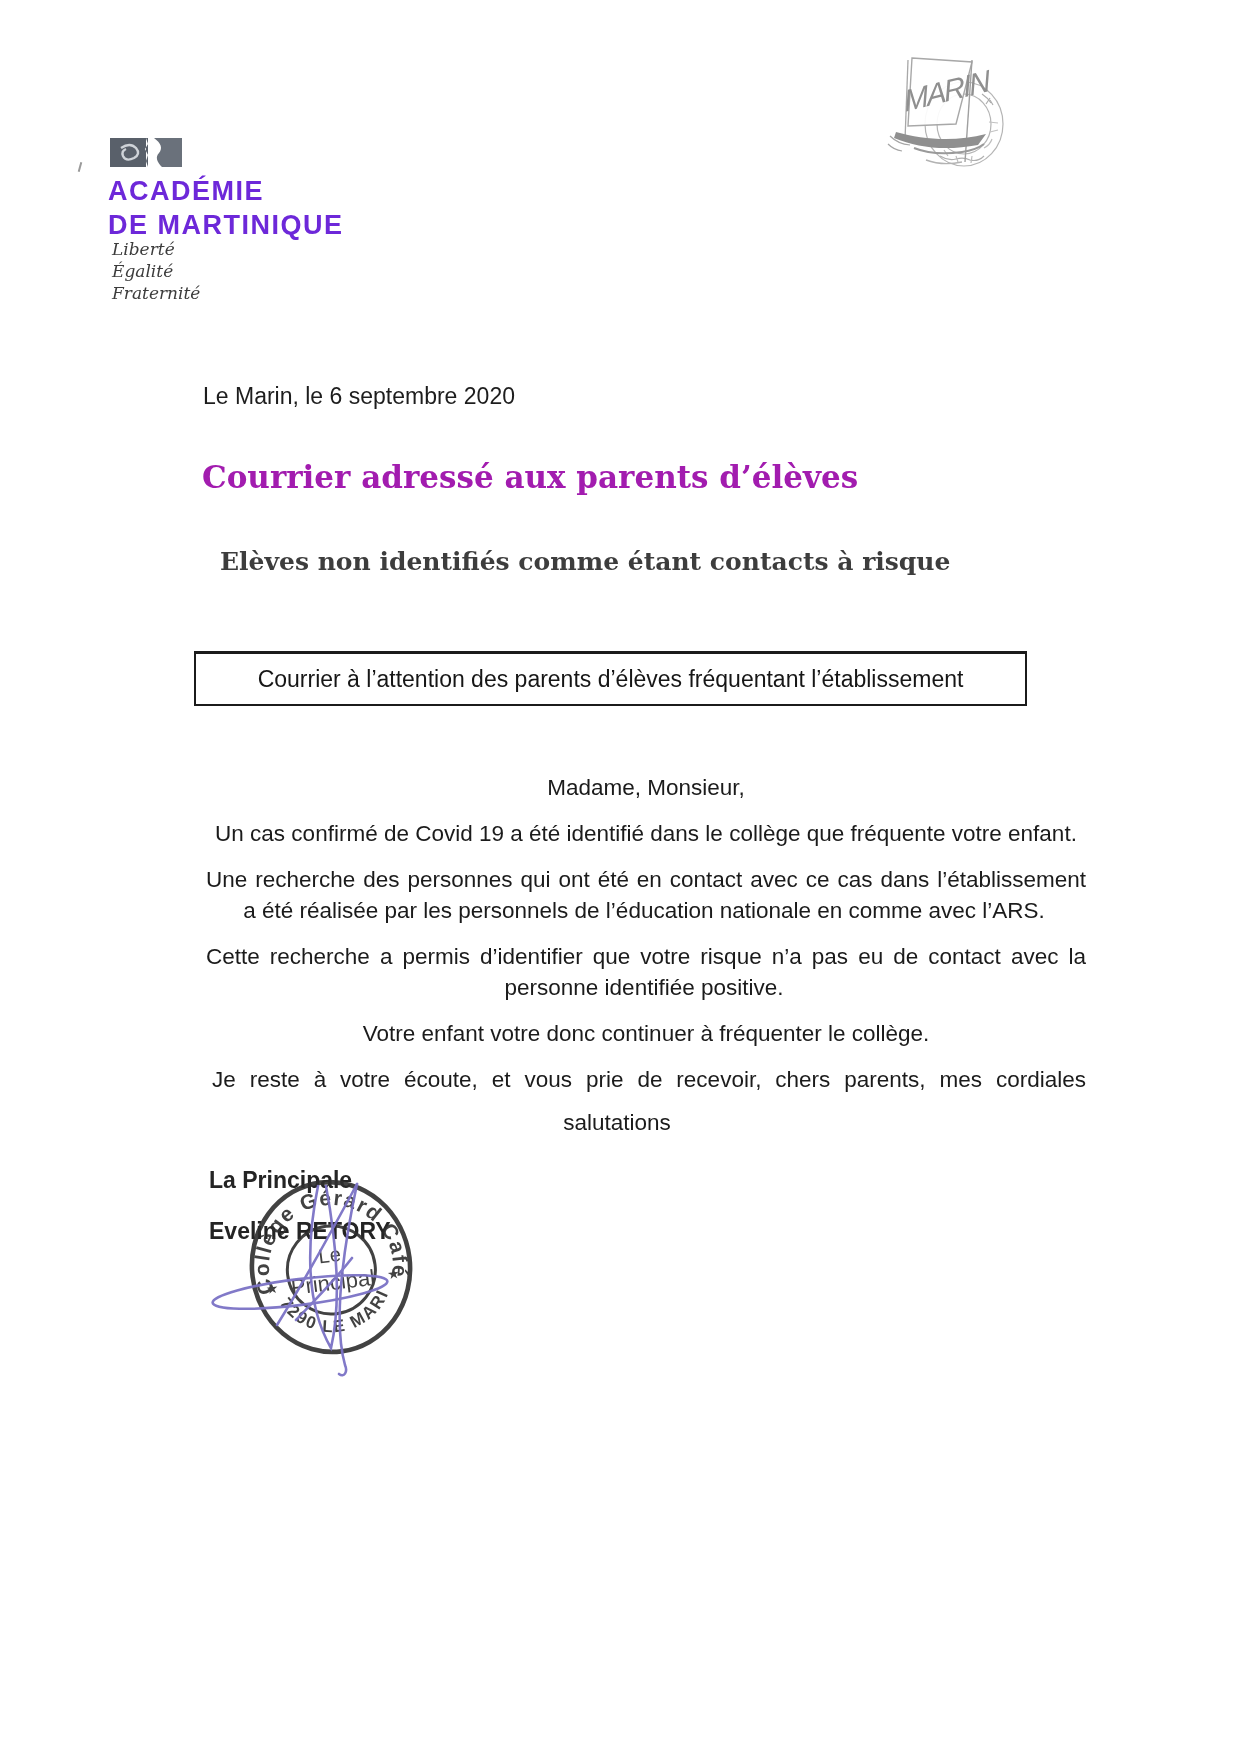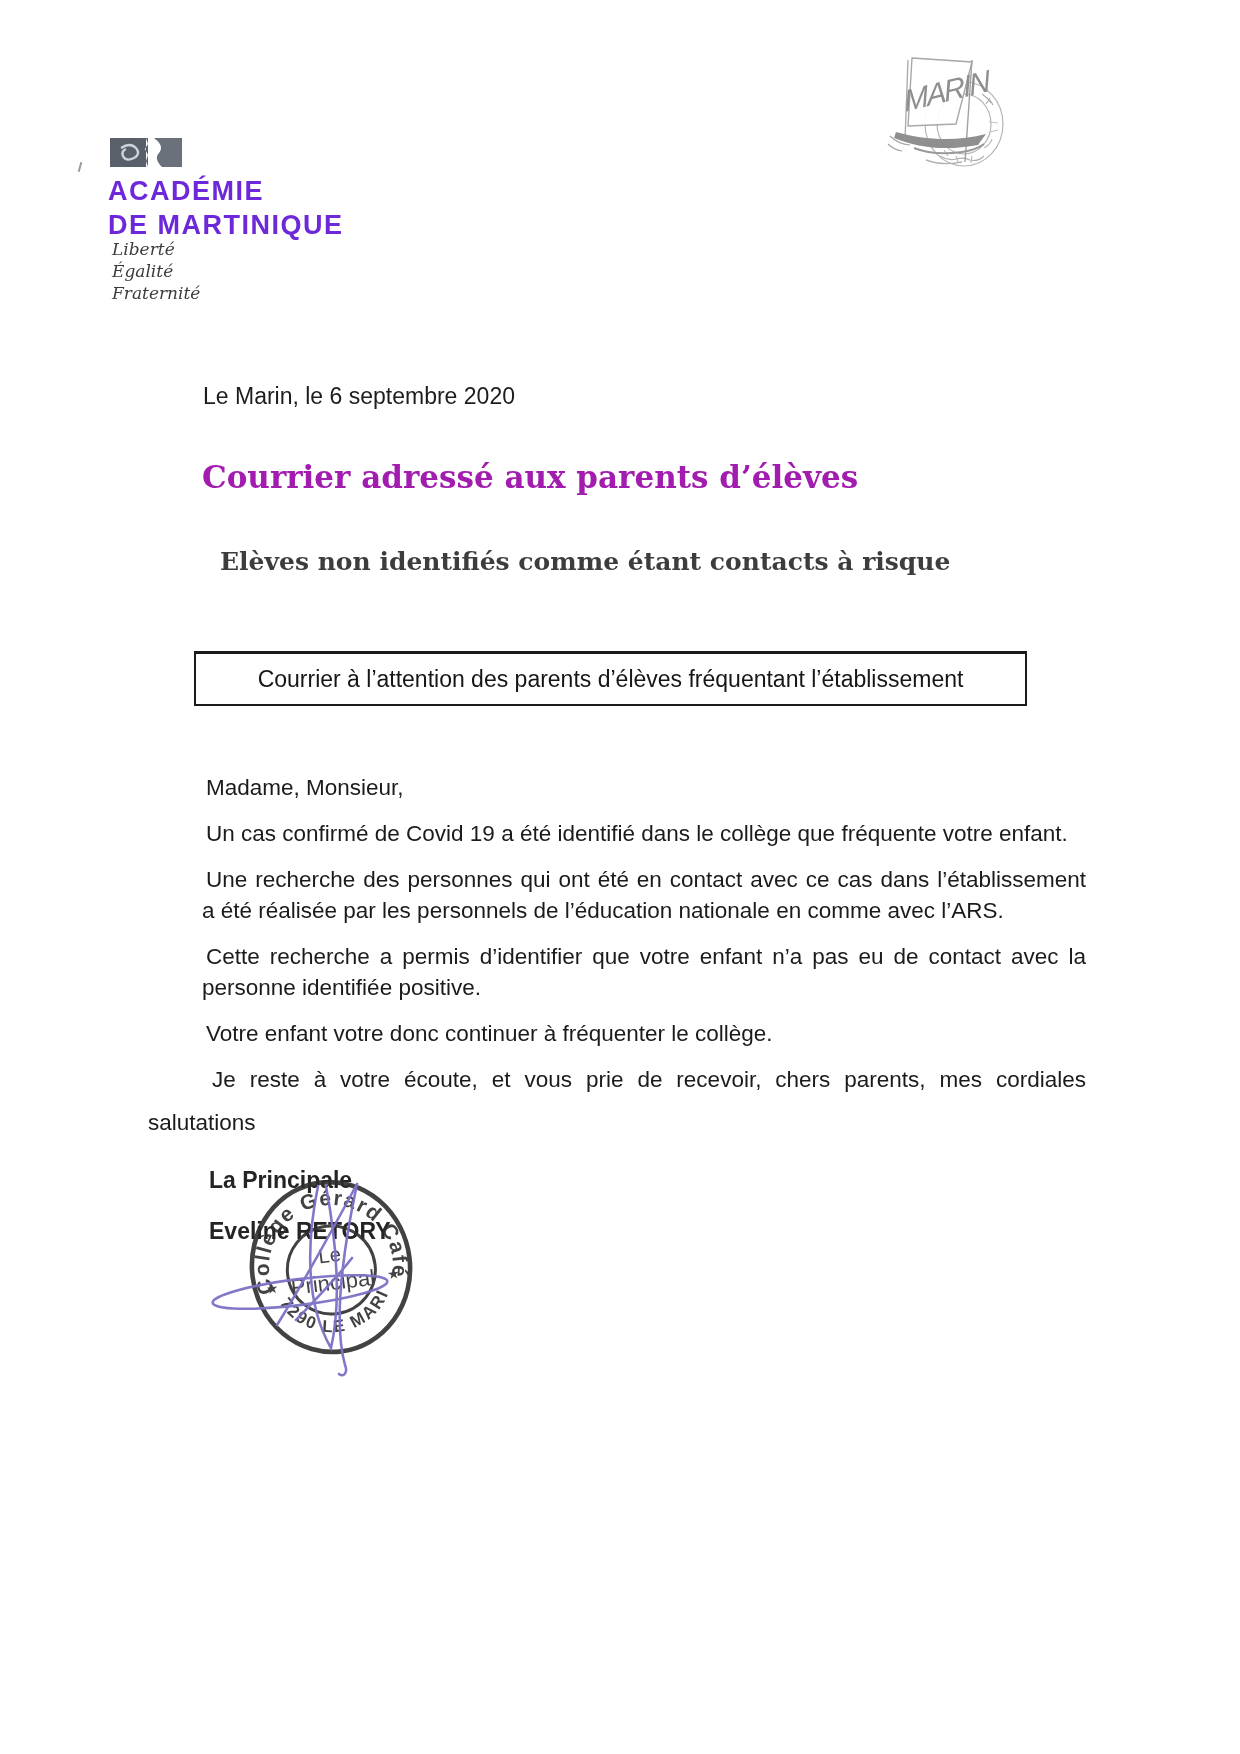--- a/index.html
+++ b/index.html
@@ -29,21 +29,21 @@
     position:absolute;left:218px;top:545px;margin:2px;
     font-family:"DejaVu Serif",serif;font-weight:bold;font-size:25px;color:#3d3d3d;
   }
   .boxed{
     position:absolute;left:194px;top:651px;width:829px;height:50px;
     border:2px solid #1b1b1b;border-top-width:3px;
     display:flex;align-items:center;justify-content:center;
     font-size:23px;color:#161616;
   }
   .body-text{position:absolute;left:202px;top:772px;width:884px;font-size:22.5px;line-height:31px;color:#1b1b1b;}
-  .body-text p{margin:0 0 15px 0;text-indent:4px;}
+  .body-text p{margin:0 0 15px 0;text-indent:4px;text-align:center;}
   .body-text p.one{white-space:nowrap;}
   .body-text p.jline{text-align:justify;text-align-last:justify;margin-bottom:0;}
   .body-text p.cont{text-indent:0;}
   .body-text p.closing1{text-indent:10px;margin-top:12px;margin-bottom:12px;}
   .body-text p.outdent{margin-left:-54px;text-indent:0;}
   .sig-role{position:absolute;left:209px;top:1167px;font-weight:bold;font-size:23px;color:#242424;}
   .sig-name{position:absolute;left:209px;top:1218px;font-weight:bold;font-size:23px;color:#242424;}
   .round-stamp{position:absolute;left:226px;top:1162px;}
   .signature-ink{position:absolute;left:200px;top:1090px;}
 </style>
@@ -103,21 +103,21 @@
 
   <div class="boxed">
     <span>Courrier à l’attention des parents d’élèves fréquentant l’établissement</span>
   </div>
 
   <div class="body-text">
     <p>Madame, Monsieur,</p>
     <p class="one">Un cas confirmé de Covid 19 a été identifié dans le collège que fréquente votre enfant.</p>
     <p class="jline">Une recherche des personnes qui ont été en contact avec ce cas dans l’établissement</p>
     <p class="cont">a été réalisée par les personnels de l’éducation nationale en comme avec l’ARS.</p>
-    <p class="jline">Cette recherche a permis d’identifier que votre enfant n’a pas eu de contact avec la</p>
+    <p class="jline">Cette recherche a permis d’identifier que votre risque n’a pas eu de contact avec la</p>
     <p class="cont">personne identifiée positive.</p>
     <p class="one">Votre enfant votre donc continuer à fréquenter le collège.</p>
     <p class="jline closing1">Je reste à votre écoute, et vous prie de recevoir, chers parents, mes cordiales</p>
     <p class="outdent">salutations</p>
   </div>
 
   <div class="sig-role">La Principale</div>
   <div class="sig-name">Eveline RETORY</div>
 
   <svg class="round-stamp" width="210" height="210" viewBox="0 0 210 210">

